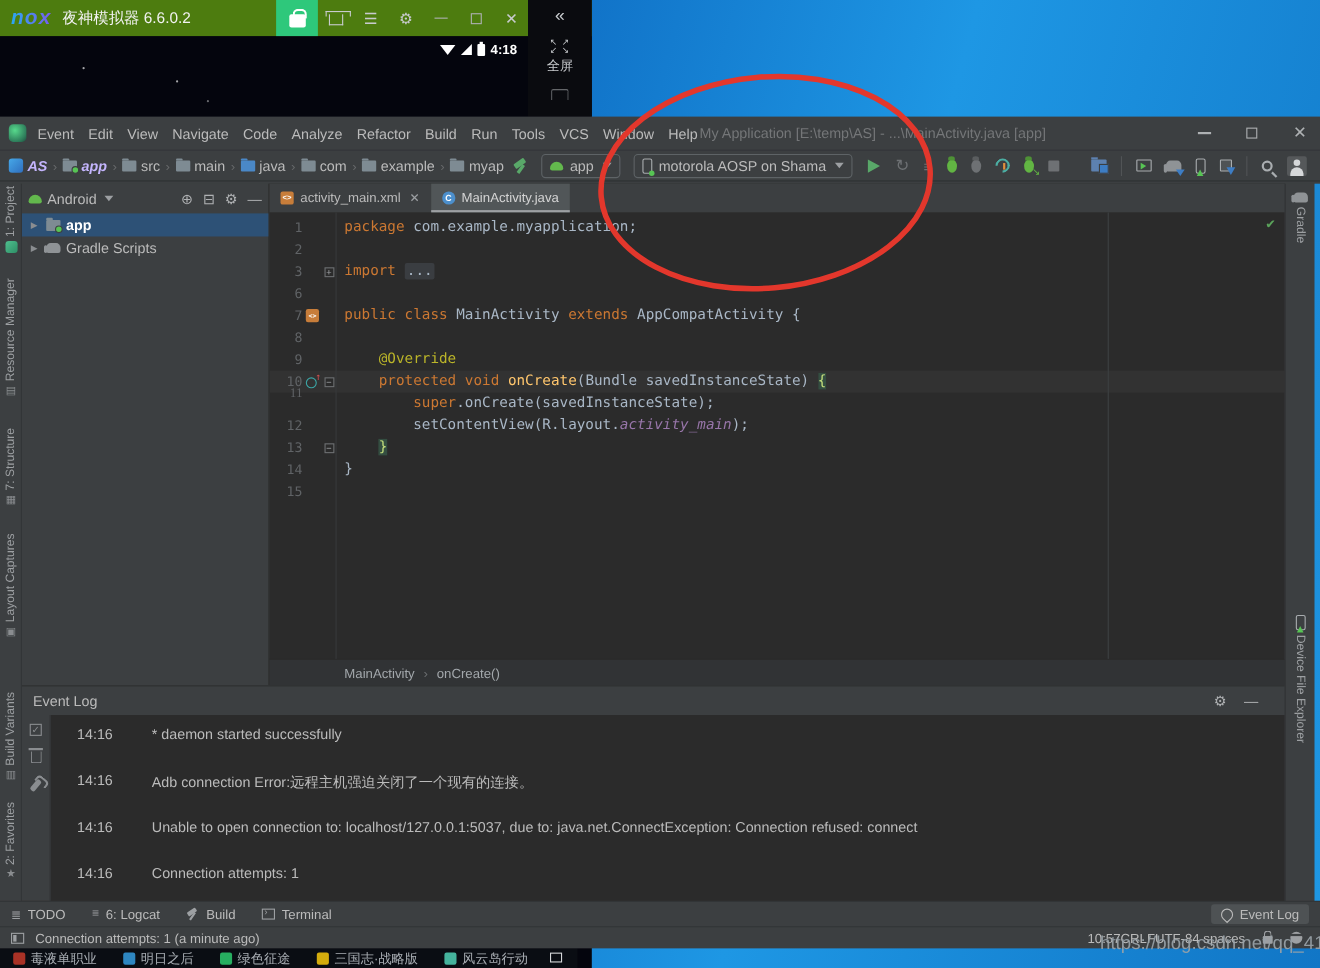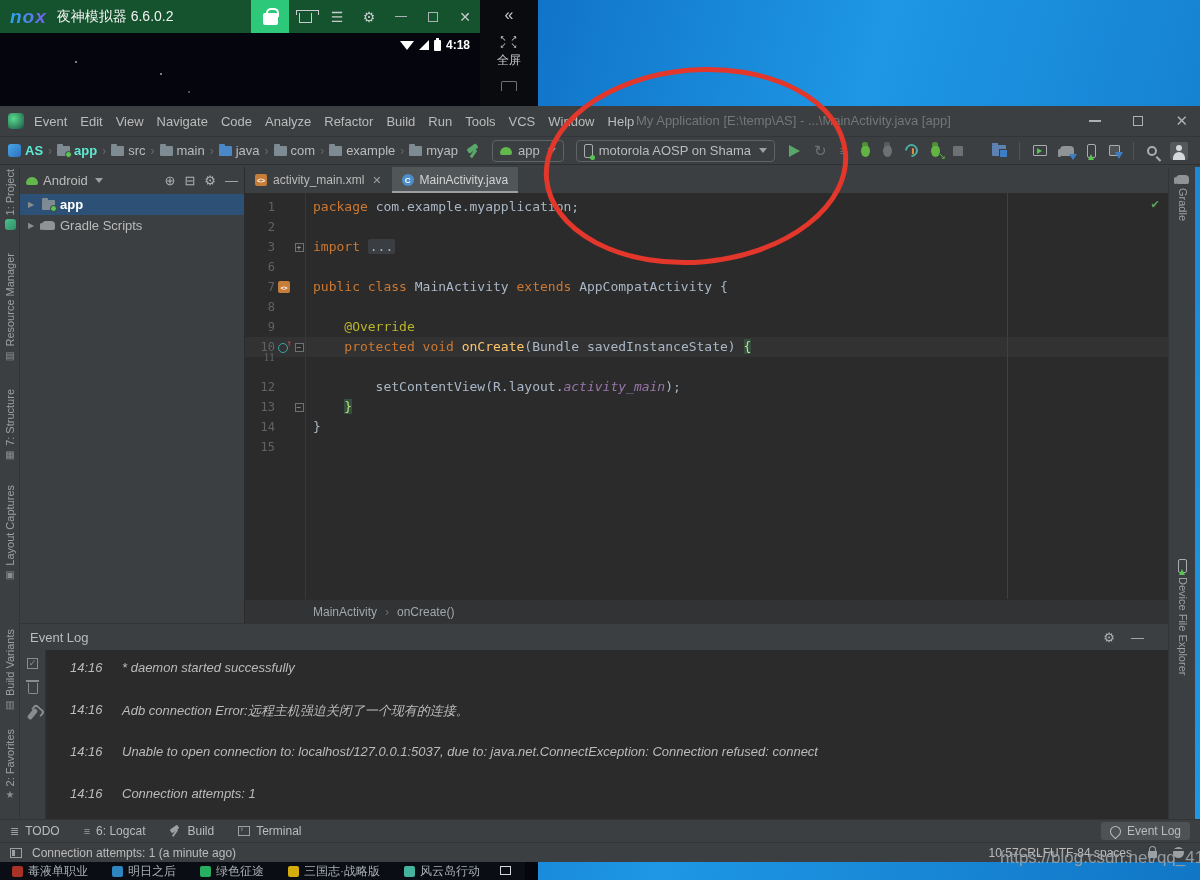--- a/index.html
+++ b/index.html
@@ -6,21 +6,21 @@
   html,body { width:1200px; height:880px; overflow:hidden; }
   body { font-family:"Liberation Sans", sans-serif; background:#000; position:relative; }
   .app { position:relative; width:1200px; height:880px; overflow:hidden; }
 
   
   .desktop { position:absolute; inset:0;
     background:linear-gradient(105deg,#05428F 0%,#0C66BE 28%,#1E97E4 62%,#1176C6 100%); }
 
   
   .nox { position:absolute; left:0; top:0; width:538px; height:880px; background:#04050D; }
-  .nox-titlebar { position:absolute; left:0; top:0; width:538px; height:33px; background:#14532d;
+  .nox-titlebar { position:absolute; left:0; top:0; width:538px; height:33px; background:#4d7c0f;
     display:flex; align-items:center; color:#fff; }
   .nox-logo { font-weight:bold; font-style:italic; font-size:19px; letter-spacing:1px; margin:0 10px 0 10px;
     background:linear-gradient(90deg,#2BA8F0,#7A5CF0); -webkit-background-clip:text; background-clip:text; color:transparent; }
   .nox-title { font-size:14px; color:#F2F2F2; }
   .nox-store { position:absolute; left:251px; top:0; width:38px; height:33px; background:#2EC87B;
     display:flex; align-items:center; justify-content:center; }
   .bag { position:relative; width:15px; height:12px; background:#fff; border-radius:2px; margin-top:4px; }
   .bag::before { content:""; position:absolute; left:3px; top:-5px; width:9px; height:7px;
     border:2px solid #fff; border-bottom:none; border-radius:5px 5px 0 0; }
   .nox-tbtn { position:absolute; top:0; height:33px; width:30px; display:flex; align-items:center;
@@ -64,21 +64,21 @@
   .as-toolbar { position:relative; height:29px; display:flex; align-items:center; padding:0 8px;
     border-top:1px solid #333639; border-bottom:1px solid #2D3032; }
   .crumbs { display:flex; align-items:center; gap:5px; font-size:13px; color:#BBBBBB; }
   .crumb { display:flex; align-items:center; gap:4px; white-space:nowrap; }
   .crumb-sep { color:#67696B; font-size:12px; }
   .fold-ico { position:relative; width:13px; height:10px; background:#7E8B93; border-radius:1px; }
   .fold-ico::before { content:""; position:absolute; left:0; top:-2px; width:6px; height:2px; background:inherit; border-radius:1px 1px 0 0; }
   .fold-blue { background:#4A88C7; } .fold-blue::before{ background:#4A88C7; }
   .fold-dot::after { content:""; position:absolute; right:-2px; bottom:-2px; width:5px; height:5px; border-radius:50%; background:#57C454; border:1px solid #3C3F41; }
   .as-ico { width:13px; height:13px; border-radius:3px; background:linear-gradient(135deg,#46A8E8,#2F6FBF); }
-  .crumb-b { font-weight:bold; color:#5eead4; }
+  .crumb-b { font-weight:bold; color:#c4b5fd;font-style:italic; }
   .hammer { position:relative; width:14px; height:14px; margin-left:8px; }
   .hammer::before { content:""; position:absolute; left:1px; top:2px; width:11px; height:5px; background:#59A869; border-radius:1px; transform:rotate(-35deg); }
   .hammer::after { content:""; position:absolute; left:6px; top:5px; width:2.5px; height:9px; background:#59A869; transform:rotate(35deg); }
   .combo { display:flex; align-items:center; gap:6px; height:22px; border:1px solid #5E6366; border-radius:4px;
     padding:0 7px; font-size:13px; color:#BBBBBB; margin-left:12px; white-space:nowrap; }
   .droid { width:12px; height:8px; background:#63B84D; border-radius:6px 6px 2px 2px; }
   .caret { width:0; height:0; border-left:4px solid transparent; border-right:4px solid transparent; border-top:5px solid #9DA0A3; margin-left:2px; }
   .phone-ico { position:relative; width:9px; height:14px; border:1.5px solid #A9ADB0; border-radius:2px; }
   .phone-ico::after { content:""; position:absolute; right:-3px; bottom:-3px; width:5px; height:5px; border-radius:50%; background:#57C454; }
   .play { width:0; height:0; border-left:11px solid #59A869; border-top:6.5px solid transparent; border-bottom:6.5px solid transparent; margin-left:14px; }
@@ -178,21 +178,21 @@
   .ev-head { height:26px; background:#3C3F41; display:flex; align-items:center; padding:0 10px; font-size:13px; color:#BBBBBB; }
   .ev-head-icons { margin-left:auto; display:flex; gap:16px; align-items:center; color:#AFB1B3; font-size:13px; padding-right:14px; }
   .ev-side { position:absolute; left:0; top:26px; bottom:0; width:26px; background:#3C3F41; border-right:1px solid #323537;
     display:flex; flex-direction:column; align-items:center; gap:14px; padding-top:8px; }
   .cbx { width:11px; height:11px; border:1.5px solid #8A8D90; color:#8A8D90; font-size:9px; line-height:9px; text-align:center; }
   .trash { position:relative; width:10px; height:11px; border:1.5px solid #8A8D90; border-top:none; border-radius:0 0 2px 2px; }
   .trash::before { content:""; position:absolute; left:-3px; top:-3px; width:13px; height:1.5px; background:#8A8D90; }
   .wrench { position:relative; width:5px; height:12px; background:#8A8D90; border-radius:2px; transform:rotate(40deg); }
   .wrench::before { content:""; position:absolute; left:-2px; top:-4px; width:9px; height:5px; border:2px solid #8A8D90; border-bottom:none; border-radius:4px 4px 0 0; }
   .ev-body { position:absolute; left:26px; top:26px; right:0; bottom:0; padding:10px 0 0 24px; }
-  .ev-entry { display:flex; gap:14px; font-size:13px; color:#BBBBBB; height:42px;font-style:italic; }
+  .ev-entry { display:flex; gap:30px; font-size:13px; color:#BBBBBB; height:42px; }
   .ev-time { width:38px; flex:0 0 auto; }
 
   
   .twbar { position:absolute; left:0; top:713px; width:1200px; height:23px; background:#3C3F41; border-top:1px solid #323537;
     display:flex; align-items:center; gap:24px; padding:0 10px; font-size:12px; color:#BBBBBB; }
   .tw-item { display:flex; align-items:center; gap:6px; }
   .tw-glyph { color:#9DA0A3; font-size:11px; }
   .hammer-s { position:relative; width:12px; height:12px; }
   .hammer-s::before { content:""; position:absolute; left:1px; top:2px; width:9px; height:4px; background:#9DA0A3; border-radius:1px; transform:rotate(-35deg); }
   .hammer-s::after { content:""; position:absolute; left:5px; top:4px; width:2px; height:8px; background:#9DA0A3; transform:rotate(35deg); }
@@ -511,20 +511,21 @@
               <span class="g-fold">
                 <span class="fold-box">−</span>
               </span>
             </div>
             <div class="c-row" style="top: 144px;"><span class="c-def">    </span><span class="c-kw">protected void </span><span class="c-m">onCreate</span><span class="c-def">(Bundle savedInstanceState) </span><span class="c-brace">{</span></div>
             <div class="g-row" style="top: 154px; font-family: Liberation Serif, serif;">
               <span class="g-num">11</span>
               <span class="g-ico"></span>
               <span class="g-fold"></span>
             </div>
+            <div class="c-row" style="top: 164px;"><span class="c-def">        </span><span class="c-kw">super</span><span class="c-def">.onCreate(savedInstanceState);</span></div>
             <div class="g-row" style="top: 184px;">
               <span class="g-num">12</span>
               <span class="g-ico"></span>
               <span class="g-fold"></span>
             </div>
             <div class="c-row" style="top: 184px;"><span class="c-def">        setContentView(R.layout.</span><span class="c-f">activity_main</span><span class="c-def">);</span></div>
             <div class="g-row" style="top: 204px;">
               <span class="g-num">13</span>
               <span class="g-ico"></span>
               <span class="g-fold">

